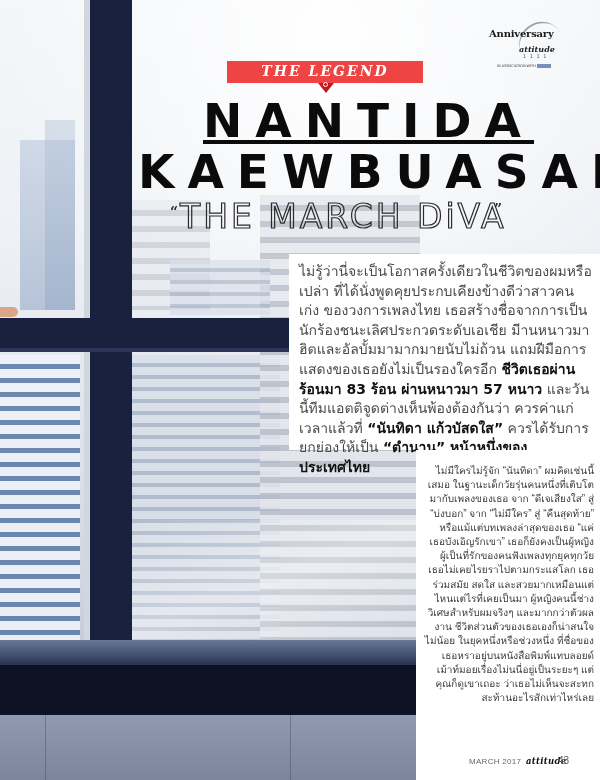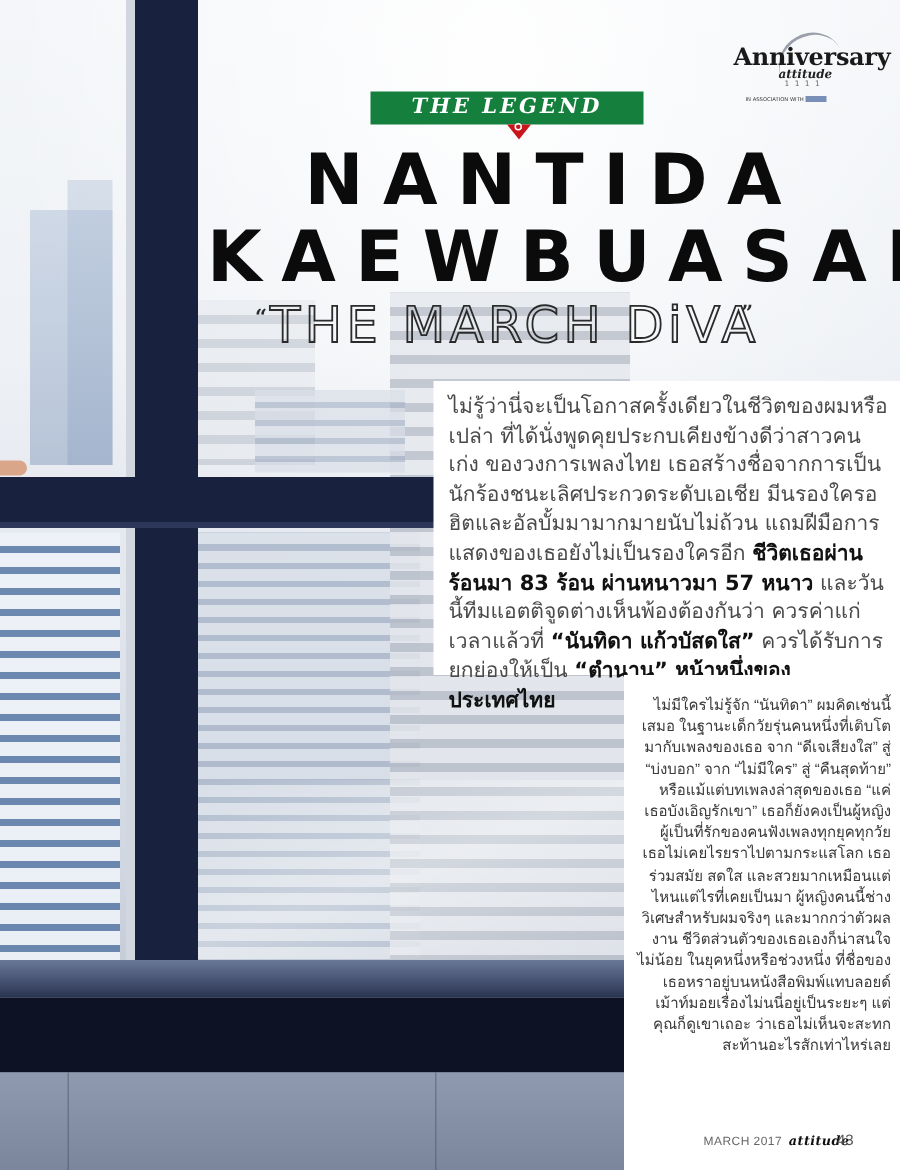--- a/index.html
+++ b/index.html
@@ -21,35 +21,35 @@
   .ledge-top { position: absolute; left: 0; top: 640px; width: 418px; height: 25px;
     background: linear-gradient(180deg, #6a7898 0%, #293450 100%); }
   .floor { position: absolute; left: 0; top: 715px; width: 418px; height: 65px;
     background: linear-gradient(180deg, #8f9ab0, #7b869c); }
   .floor-line { position: absolute; top: 715px; width: 1px; height: 65px; background: rgba(60,70,90,0.4); }
   .glare { position: absolute; background: linear-gradient(160deg, rgba(255,255,255,0) 0%, rgba(255,255,255,0.35) 50%, rgba(255,255,255,0) 100%); }
   .hand { position: absolute; left: 0; top: 307px; width: 18px; height: 10px; background: #d9a68a; border-radius: 0 6px 6px 0; }
 
   
   .logo { position: absolute; left: 483px; top: 22px; width: 96px; height: 48px; }
-  .logo-title { position: absolute; left: 6px; top: 6px; font-family: "DejaVu Serif", serif; font-weight: bold; font-size: 16px; color: #1a1a1a; letter-spacing: -0.2px; }
+  .logo-title { position: absolute; left: 6px; top: 6px; font-family: "DejaVu Serif", serif; font-weight: bold; font-size: 10px; color: #1a1a1a; letter-spacing: -0.2px; }
   .logo-swoosh { position: absolute; left: 36px; top: 0; width: 44px; height: 40px; border-radius: 50%; border-top: 2px solid #9aa0aa; transform: rotate(-30deg); }
   .logo-brand { position: absolute; left: 36px; top: 22px; font-family: "DejaVu Serif", serif; font-style: italic; font-weight: bold; font-size: 8px; color: #222; }
   .logo-years { position: absolute; left: 40px; top: 31px; font-size: 5px; color: #666; letter-spacing: 1px; }
   .logo-assoc { position: absolute; left: 14px; top: 42px; font-size: 3.5px; color: #333; white-space: nowrap; }
   .logo-assoc-box { display: inline-block; width: 14px; height: 4px; background: #7a8fb8; vertical-align: middle; margin-left: 1px; }
 
   
-  .kicker { position: absolute; left: 247px; top: 61px; width: 182px; height: 22px; background: #15803d; }
+  .kicker { position: absolute; left: 227px; top: 61px; width: 196px; height: 22px; background: #ef4444; }
   .kicker-text { position: absolute; left: 0; right: 0; top: 2px; text-align: center; font-family: "DejaVu Serif", serif; font-style: italic; font-weight: bold; font-size: 14px; letter-spacing: 2px; color: #ffffff; }
   .kicker-pointer { position: absolute; left: 91px; top: 22px; width: 0; height: 0; border-left: 8px solid transparent; border-right: 8px solid transparent; border-top: 10px solid #c8161d; }
   .kicker-dot { position: absolute; left: 96px; top: 21px; width: 5px; height: 5px; border-radius: 50%; border: 1px solid #ffffff; box-sizing: border-box; }
 
   .name-line { position: absolute; font-family: "DejaVu Sans", sans-serif; font-weight: bold; color: #0b0b0b; letter-spacing: 13px; font-size: 47px; line-height: 1; white-space: nowrap; }
-  .name-1 { left: 203px; top: 97px; }
+  .name-1 { left: 203px; top: 97px; text-decoration: underline; }
   .name-2 { left: 138px; top: 148px; }
 
   .subtitle { position: absolute; left: 168px; top: 200px; font-family: "DejaVu Sans", sans-serif; font-size: 33px; letter-spacing: 3px; color: transparent; -webkit-text-stroke: 1.2px #2b2b2b; white-space: nowrap; line-height: 1; }
   .quote-mark { position: absolute; font-family: "DejaVu Serif", serif; font-weight: bold; font-size: 14px; color: #2b2b2b; }
   .quote-open { left: 170px; top: 204px; }
   .quote-close { left: 494px; top: 201px; }
 
   
   .intro-panel { position: absolute; left: 289px; top: 254px; width: 311px; height: 196px; background: #ffffff; }
   .intro-text { position: absolute; left: 10px; top: 8px; width: 295px; font-family: "DejaVu Sans", sans-serif; font-size: 14px; line-height: 19.6px; color: #4a4a4a; font-weight: 300; }
@@ -113,21 +113,21 @@
 <div class="name-line name-2">KAEWBUASAI</div>
 <div class="quote-mark quote-open">“</div>
 <div class="subtitle" style="left:180px">THE MARCH DiVA</div>
 <div class="quote-mark quote-close">”</div>
 
 <div class="intro-panel">
   <div class="intro-text">
     <span>ไม่รู้ว่านี่จะเป็นโอกาสครั้งเดียวในชีวิตของผมหรือ</span>
     <span>เปล่า ที่ได้นั่งพูดคุยประกบเคียงข้างดีว่าสาวคนเก่ง</span>
     <span>ของวงการเพลงไทย เธอสร้างชื่อจากการเป็น</span>
-    <span>นักร้องชนะเลิศประกวดระดับเอเชีย มีนรองใครอ</span>
+    <span>นักร้องชนะเลิศประกวดระดับเอเชีย มีานหนาวมา</span>
     <span>ฮิตและอัลบั้มมามากมายนับไม่ถ้วน แถมฝีมือการ</span>
     <span>แสดงของเธอยังไม่เป็นรองใครอีก </span><b>ชีวิตเธอผ่าน ร้อนมา 83 ร้อน ผ่านหนาวมา 57 หนาว</b><span> และวันนี้ทีมแอตติจูดต่างเห็นพ้องต้องกันว่า ควรค่าแก่เวลาแล้วที่ </span><b>“นันทิดา แก้วบัสดใส”</b><span> ควรได้รับการยกย่องให้เป็น </span><b>“ตำนาน” หน้าหนึ่งของประเทศไทย</b>
   </div>
 </div>
 
 <div class="body-col">
   <div class="body-text">
     <p>ไม่มีใครไม่รู้จัก “นันทิดา” ผมคิดเช่นนี้เสมอ ในฐานะเด็กวัยรุ่นคนหนึ่งที่เติบโตมากับเพลงของเธอ จาก “ดีเจเสียงใส” สู่ “บ่งบอก” จาก “ไม่มีใคร” สู่ “คืนสุดท้าย” หรือแม้แต่บทเพลงล่าสุดของเธอ “แค่เธอบังเอิญรักเขา” เธอก็ยังคงเป็นผู้หญิงผู้เป็นที่รักของคนฟังเพลงทุกยุคทุกวัย เธอไม่เคยไรยราไปตามกระแสโลก เธอร่วมสมัย สดใส และสวยมากเหมือนแต่ไหนแต่ไรที่เคยเป็นมา ผู้หญิงคนนี้ช่างวิเศษสำหรับผมจริงๆ และมากกว่าตัวผลงาน ชีวิตส่วนตัวของเธอเองก็น่าสนใจไม่น้อย ในยุคหนึ่งหรือช่วงหนึ่ง ที่ชื่อของเธอหราอยู่บนหนังสือพิมพ์แทบลอยด์เม้าท์มอยเรื่องไม่นนี่อยู่เป็นระยะๆ แต่คุณก็ดูเขาเถอะ ว่าเธอไม่เห็นจะสะทกสะท้านอะไรสักเท่าไหร่เลย</p>
   </div>
 </div>

